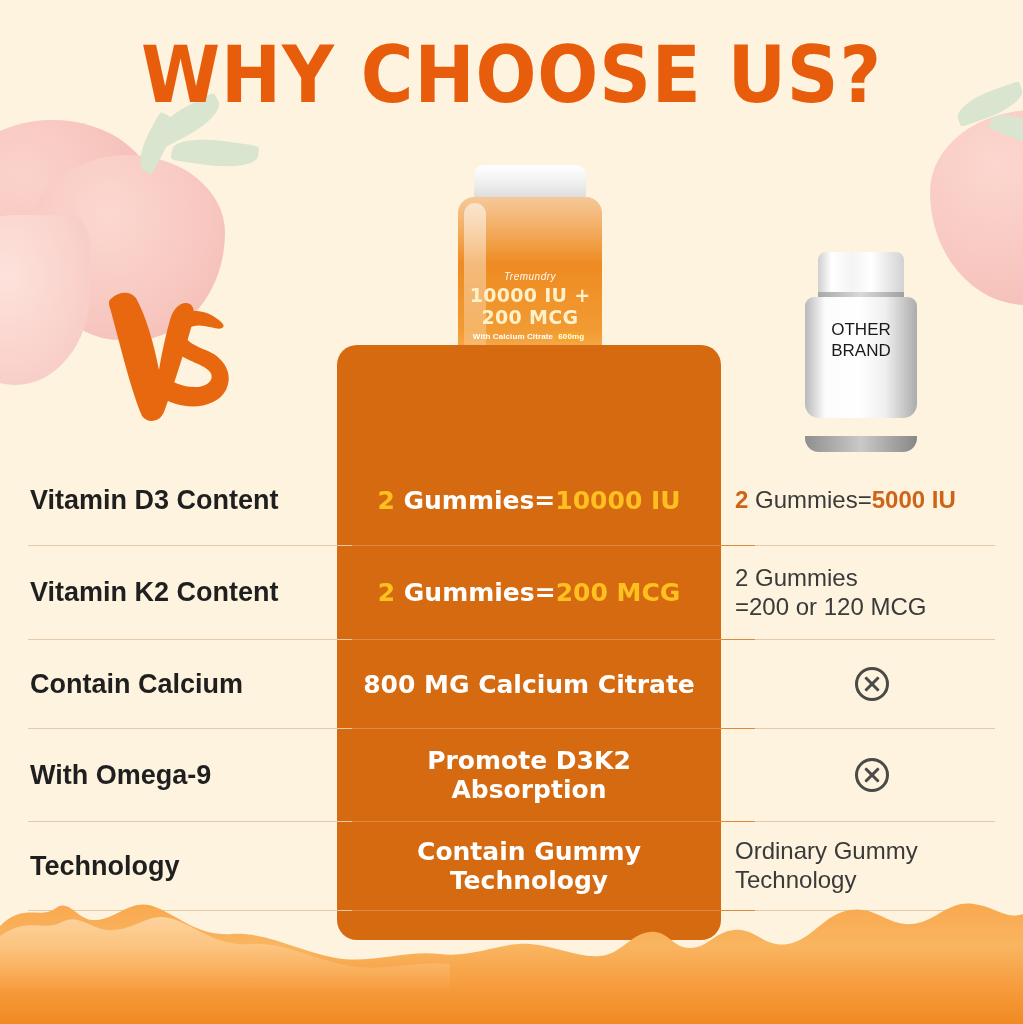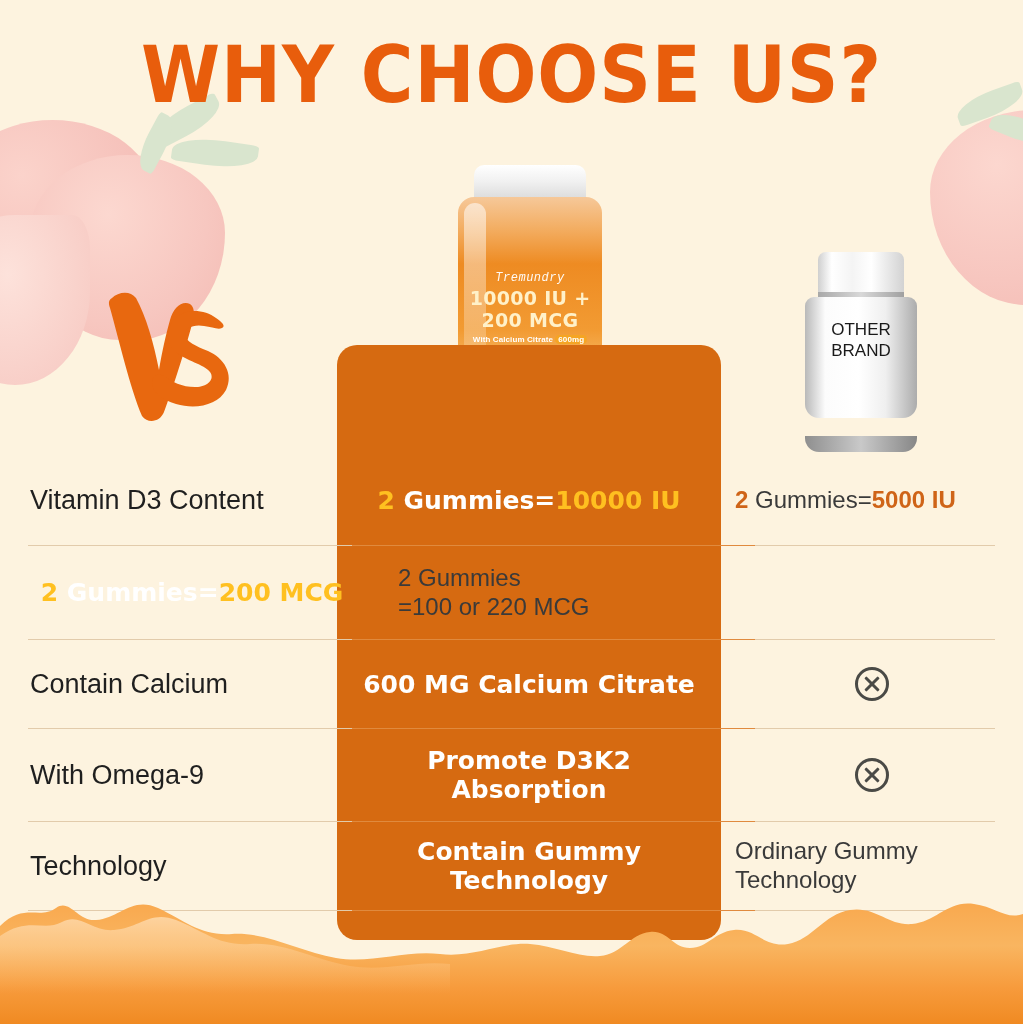--- a/index.html
+++ b/index.html
@@ -58,21 +58,21 @@
             background:linear-gradient(180deg,#FFFFFF 0%,#F1F1F1 45%,#D9D9D9 100%);
             border-radius:10px 10px 4px 4px; }
   .pb-body { position:absolute; left:14px; top:32px; width:144px; height:223px;
              border-radius:16px 16px 12px 12px;
              background:linear-gradient(180deg,#F6C899 0%,#F3AE63 14%,#EE8B22 30%,#F29B33 60%,#F8C478 82%,#F6D9A6 100%);
              overflow:hidden; }
   .pb-gloss { position:absolute; left:6px; top:6px; width:22px; height:210px;
               background:linear-gradient(180deg,rgba(255,255,255,.55),rgba(255,255,255,.05));
               border-radius:12px; }
   .pb-label { position:absolute; left:0; right:0; top:74px; text-align:center; color:#fff; }
-  .pb-brand { font-size:12px; font-style:italic; font-family:Liberation Mono, monospace;
+  .pb-brand { font-size:10px; font-style:italic; font-family:Liberation Sans, sans-serif;
               letter-spacing:.5px; opacity:.95; }
   .pb-title { font-family:"DejaVu Sans", sans-serif; font-weight:bold; font-size:30px;
               line-height:1.05; letter-spacing:.5px; }
   .pb-dose { margin-top:2px; font-family:"DejaVu Sans", sans-serif; font-weight:bold;
              font-size:19px; color:#FFF1C9; letter-spacing:.3px; }
   .pb-sub1 { margin-top:4px; font-size:8px; font-weight:bold; letter-spacing:.1px; }
   .pb-sub1 .hl { background:#F5A524; border-radius:6px; padding:0 3px; color:#fff; }
   .pb-sub2 { margin-top:2px; font-size:8px; font-weight:bold; color:#FFE7BE; }
   .pb-badges { position:absolute; left:0; right:0; top:150px;
                display:flex; justify-content:center; gap:11px; }
@@ -103,21 +103,21 @@
                    background:#D66A11; border-radius:20px; }
 
   
   #compare-table { position:absolute; left:0; top:455px; width:1023px; }
   .row { position:relative; display:flex; align-items:stretch; }
   .divider { height:1px; background:#E2CBAB; margin:0 28px; }
   .divider.under-panel { background:linear-gradient(90deg,
         #E2CBAB 0%, #E2CBAB 33.5%, #E08A3E 33.5%, #E08A3E 75.2%, #E2CBAB 75.2%, #E2CBAB 100%); }
 
   .cell-feature { width:337px; display:flex; align-items:center;
-                  padding-left:30px; color:#1F1F1F; font-size:27px; }
+                  padding-left:30px; color:#1F1F1F; font-size:27px;font-weight:bold; }
   .cell-ours { width:384px; display:flex; align-items:center; justify-content:center;
                text-align:center; color:#fff;
                font-family:"DejaVu Sans", sans-serif; font-weight:bold; font-size:25px;
                padding:0 16px; }
   .cell-other { width:302px; display:flex; align-items:center; padding-left:14px;
                 color:#3A3A3A; font-size:24px; line-height:1.2; }
   .cell-other.center { justify-content:center; padding-left:0; }
 
   .gold { color:#FFC020; }
   .ours-num { color:#FFC020; }
@@ -222,35 +222,36 @@
       <div class="cell-ours">
         <span><span class="ours-num">2</span><span> Gummies=</span><span class="gold">10000 IU</span></span>
       </div>
       <div class="cell-other">
         <span><span class="other-accent">2</span><span> Gummies=</span><span class="other-accent">5000 IU</span></span>
       </div>
     </div>
     <div class="divider under-panel"></div>
 
     <div class="row r2">
+      <div class="cell-feature">Vitamin K2 Content</div>
       <div class="cell-ours">
         <span><span class="ours-num">2</span><span> Gummies=</span><span class="gold">200 MCG</span></span>
       </div>
       <div class="cell-other">
         <span>
           <span>2 Gummies</span><br>
-          <span>=100 or 220 MCG</span>
+          <span>=200 or 120 MCG</span>
         </span>
       </div>
     </div>
     <div class="divider under-panel"></div>
 
     <div class="row r3">
       <div class="cell-feature">Contain Calcium</div>
-      <div class="cell-ours">600 MG Calcium Citrate</div>
+      <div class="cell-ours">800 MG Calcium Citrate</div>
       <div class="cell-other center">
         <div class="xmark"></div>
       </div>
     </div>
     <div class="divider under-panel"></div>
 
     <div class="row r4">
       <div class="cell-feature">With Omega-9</div>
       <div class="cell-ours">Promote D3K2 Absorption</div>
       <div class="cell-other center">

